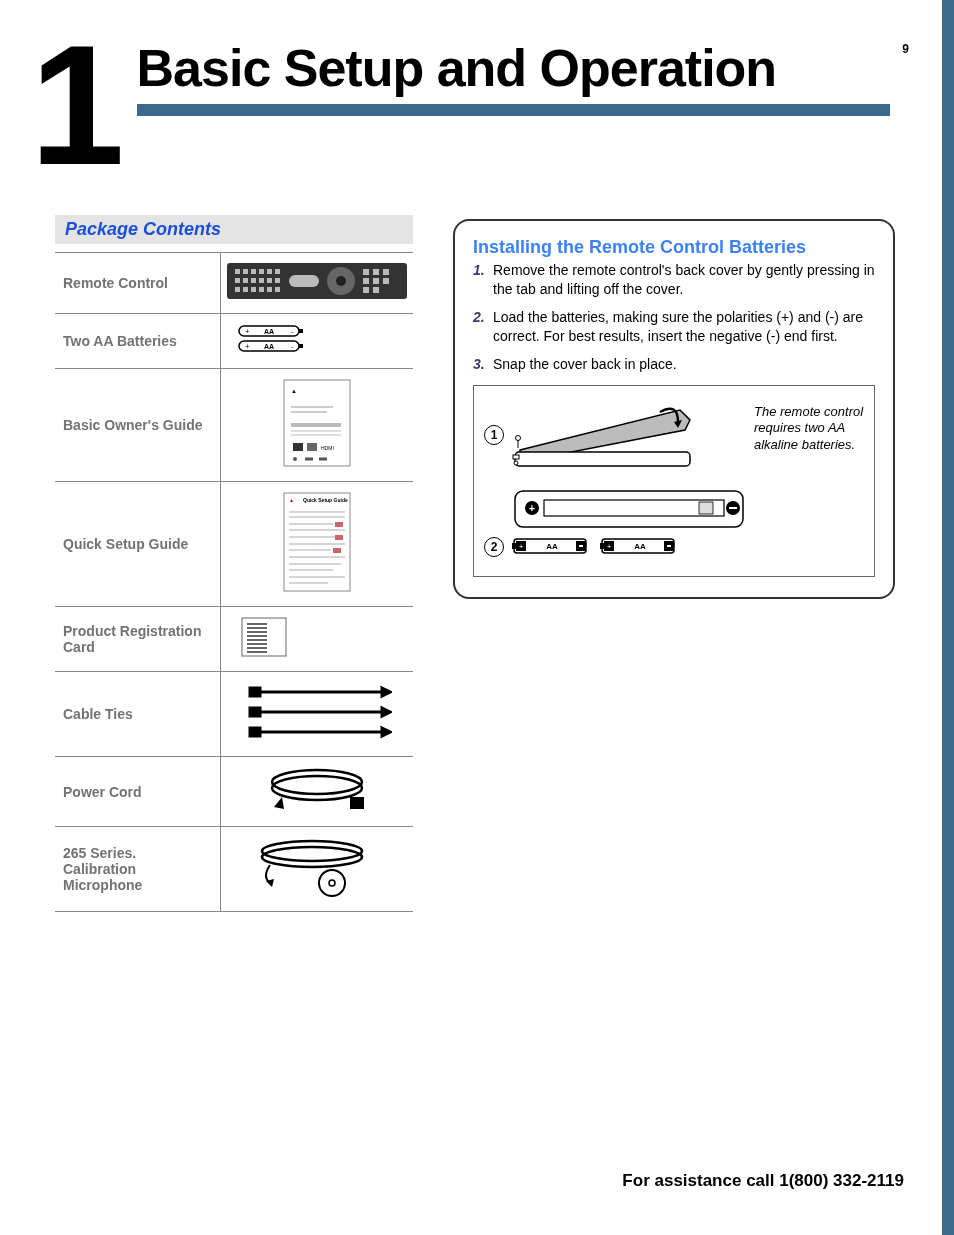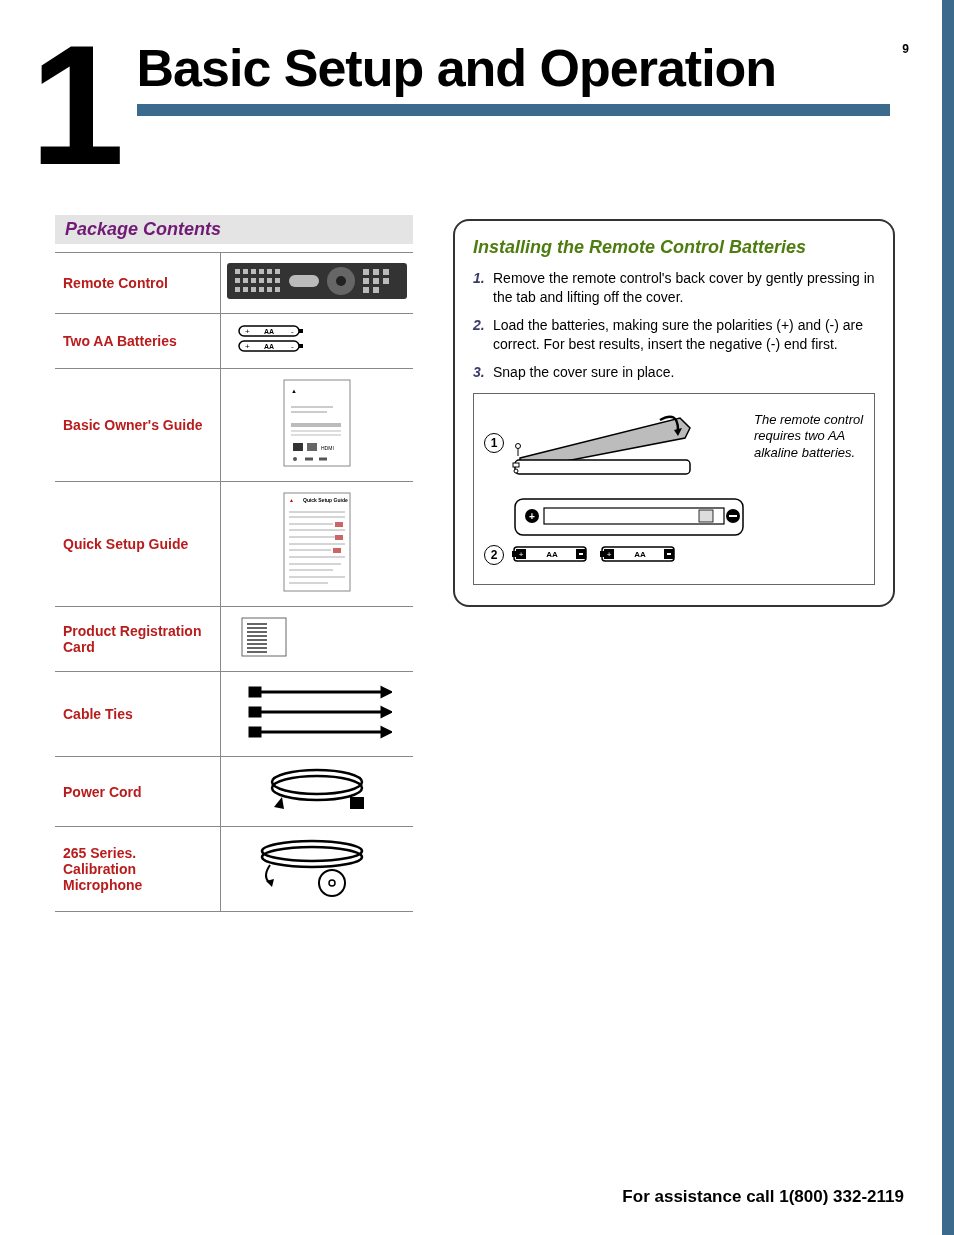--- a/index.html
+++ b/index.html
@@ -69,21 +69,21 @@
       gap: 40px;
       align-items: flex-start;
     }
     .col {
       flex: 1;
     }
     .section-head {
       background: #e4e4e4;
       font-style: italic;
       font-weight: bold;
-      color: #701a75;
+      color: #1d4ed8;
       font-size: 18px;
       padding: 4px 8px 4px 10px;
       margin-bottom: 8px;
     }
     .intro {
       font-size: 14px;
       line-height: 1.35;
       margin-bottom: 18px;
       padding: 0 4px;
     }
@@ -94,44 +94,43 @@
     table.pkg td {
       border-top: 1px solid #888;
       padding: 0;
       vertical-align: middle;
     }
     table.pkg tr:last-child td { border-bottom: 1px solid #888; }
     table.pkg td:first-child {
       width: 48%;
       font-size: 14px;
       font-weight: bold;
-      color: #b91c1c;
+      color: #737373;
       padding: 16px 10px 16px 8px;
       margin-left: 24px;
     }
     table.pkg td:last-child {
       width: 52%;
       border-left: 1px solid #888;
       text-align: center;
       padding: 10px 6px;
     }
     
     .panel {
       border: 2px solid #333;
       border-radius: 16px;
       padding: 16px 18px 20px 18px;
       margin-top: 4px;
     }
     .panel-title {
-      font-style: italic;
-      font-weight: bold;
-      color: #4d7c0f;
+      font-weight: bold;
+      color: #3b82f6;
       font-size: 18px;
       line-height: 1.2;
-      margin-bottom: 10px;
+      margin-bottom: 2px;
     }
     .steps {
       list-style: none;
       padding-left: 0;
     }
     .steps li {
       font-size: 14px;
       line-height: 1.4;
       margin-bottom: 8px;
       display: flex;
@@ -167,21 +166,21 @@
       height: 20px;
       text-align: center;
       font-size: 12px;
       font-weight: bold;
       line-height: 18px;
       background: #fff;
       vertical-align: middle;
     }
     .footer {
       position: absolute;
-      bottom: 28px;
+      bottom: 44px;
       right: 50px;
       font-size: 17px;
       font-weight: bold;
     }
     
     .svg-remote { width: 180px; height: 36px; }
     .svg-batt { width: 70px; }
     .svg-guide { width: 68px; height: 88px; }
     .svg-card { width: 46px; height: 40px; }
     .svg-cord { width: 110px; }
@@ -388,21 +387,21 @@
         <li>
           <span class="step-num">1.</span>
           <span>Remove the remote control's back cover by gently pressing in the tab and lifting off the cover.</span>
         </li>
         <li>
           <span class="step-num">2.</span>
           <span>Load the batteries, making sure the polarities (+) and (-) are correct.  For best results, insert the negative (-) end first.</span>
         </li>
         <li>
           <span class="step-num">3.</span>
-          <span>Snap the cover sure in place.</span>
+          <span>Snap the cover back in place.</span>
         </li>
       </ol>
 
       <div class="diagram-area">
         <div class="diagram-left">
 
           <div style="display:flex;align-items:center;gap:6px;margin-bottom:20px;">
             <span class="circle-num">1</span>
             <svg width="190" height="70" viewBox="0 0 190 70">
               <polygon points="10,50 170,10 180,20 175,30 20,60 10,55" fill="#bcbcbc" stroke="#000" stroke-width="1.5"></polygon>

